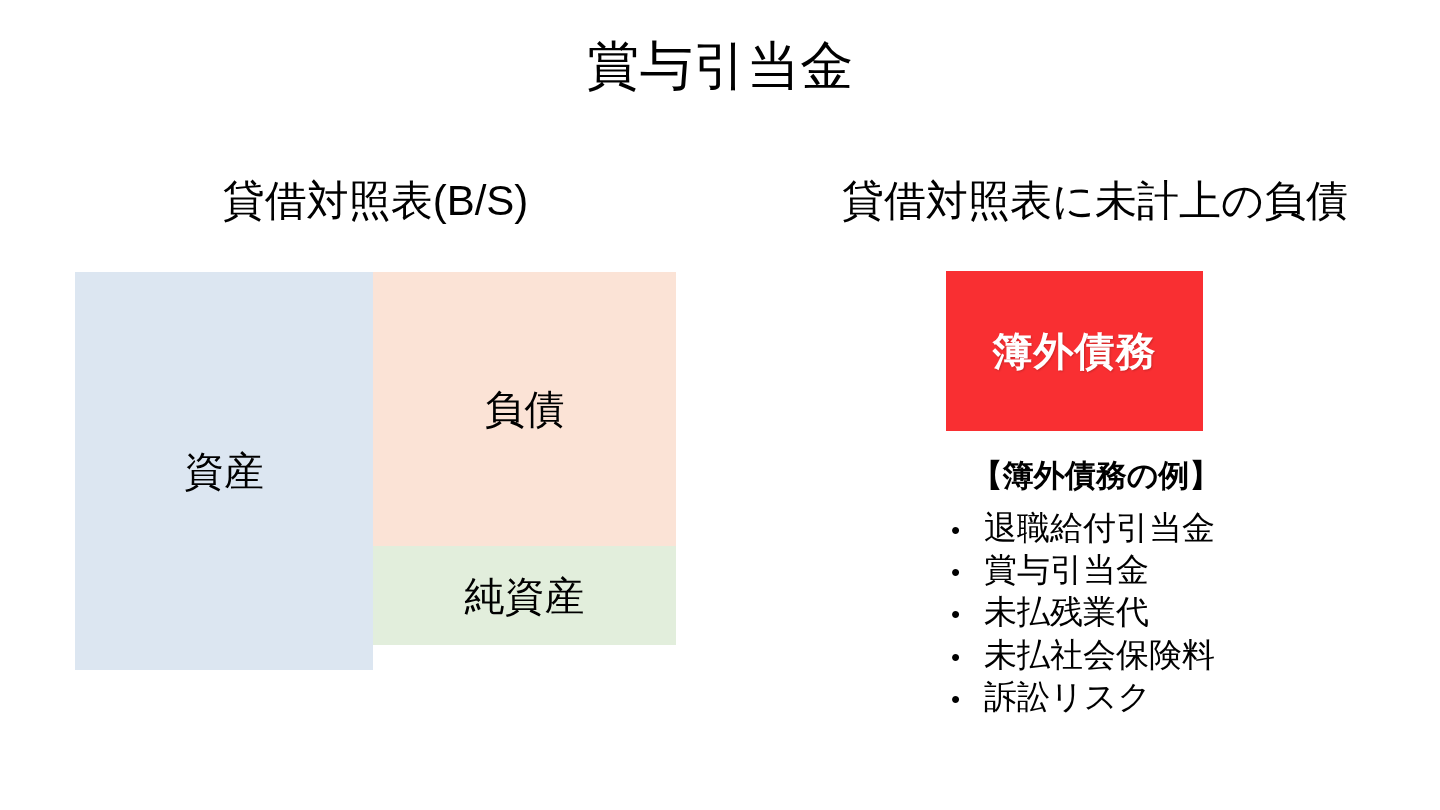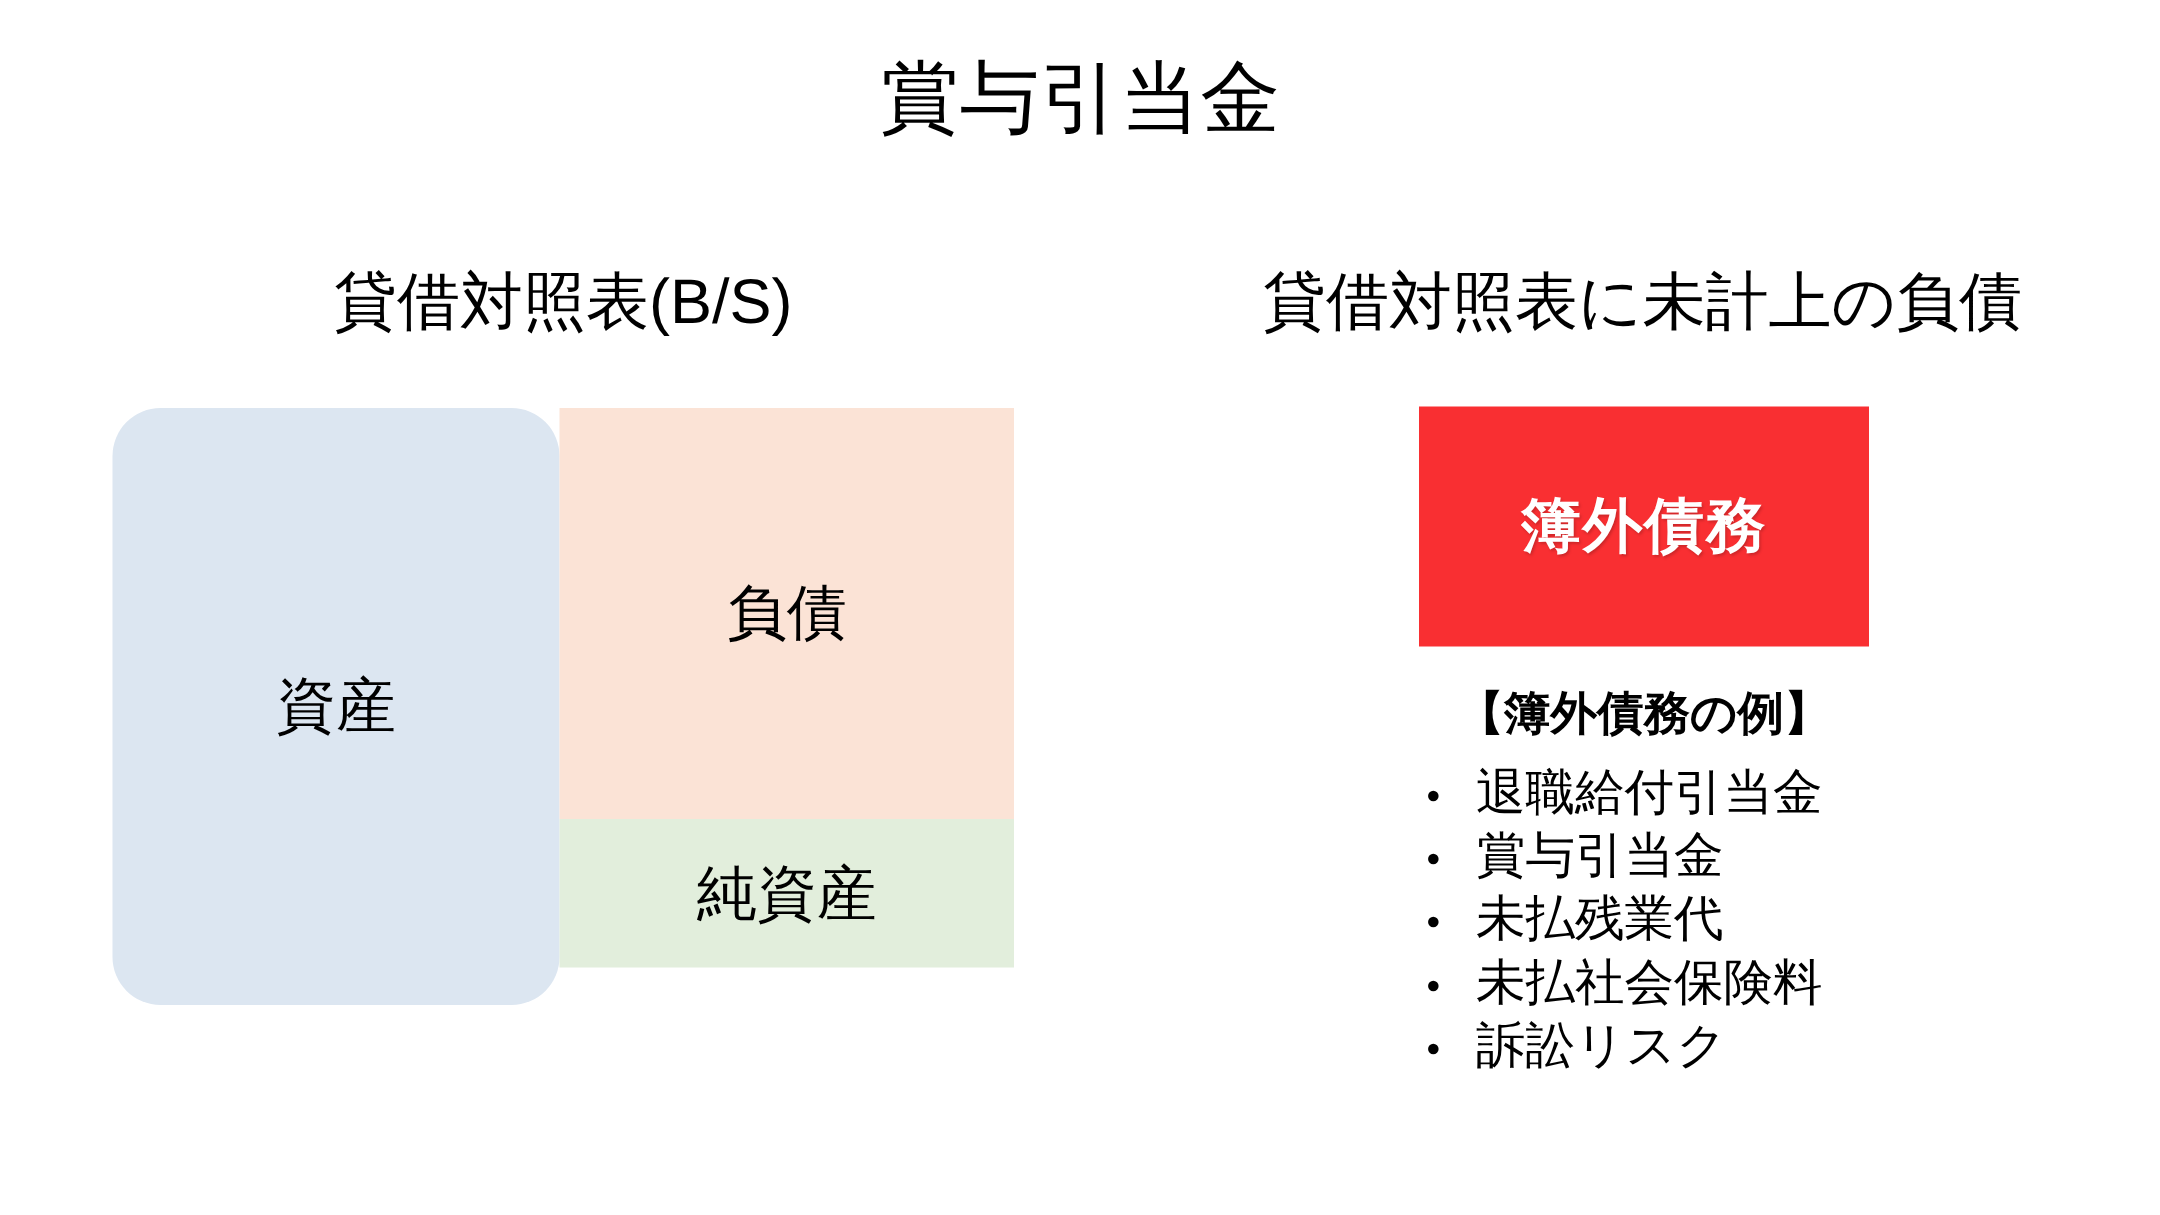--- a/index.html
+++ b/index.html
@@ -73,21 +73,20 @@
     display: flex;
   }
 
   .bs-assets {
     width: 298px;
     height: 398px;
     background: #dce6f1;
     display: flex;
     align-items: center;
     justify-content: center;
-    border-radius: 32px;
   }
 
   .bs-right {
     width: 303px;
     height: 398px;
     display: flex;
     flex-direction: column;
   }
 
   .bs-liabilities {
@@ -112,21 +111,21 @@
     line-height: 1.2;
     color: #000000;
     white-space: nowrap;
   }
 
   
   .red-box {
     position: absolute;
     left: 946px;
     top: 271px;
-    width: 300px;
+    width: 257px;
     height: 160px;
     background: #f92f32;
     display: flex;
     align-items: center;
     justify-content: center;
   }
 
   .red-box-label {
     font-size: 40px;
     font-weight: 700;

